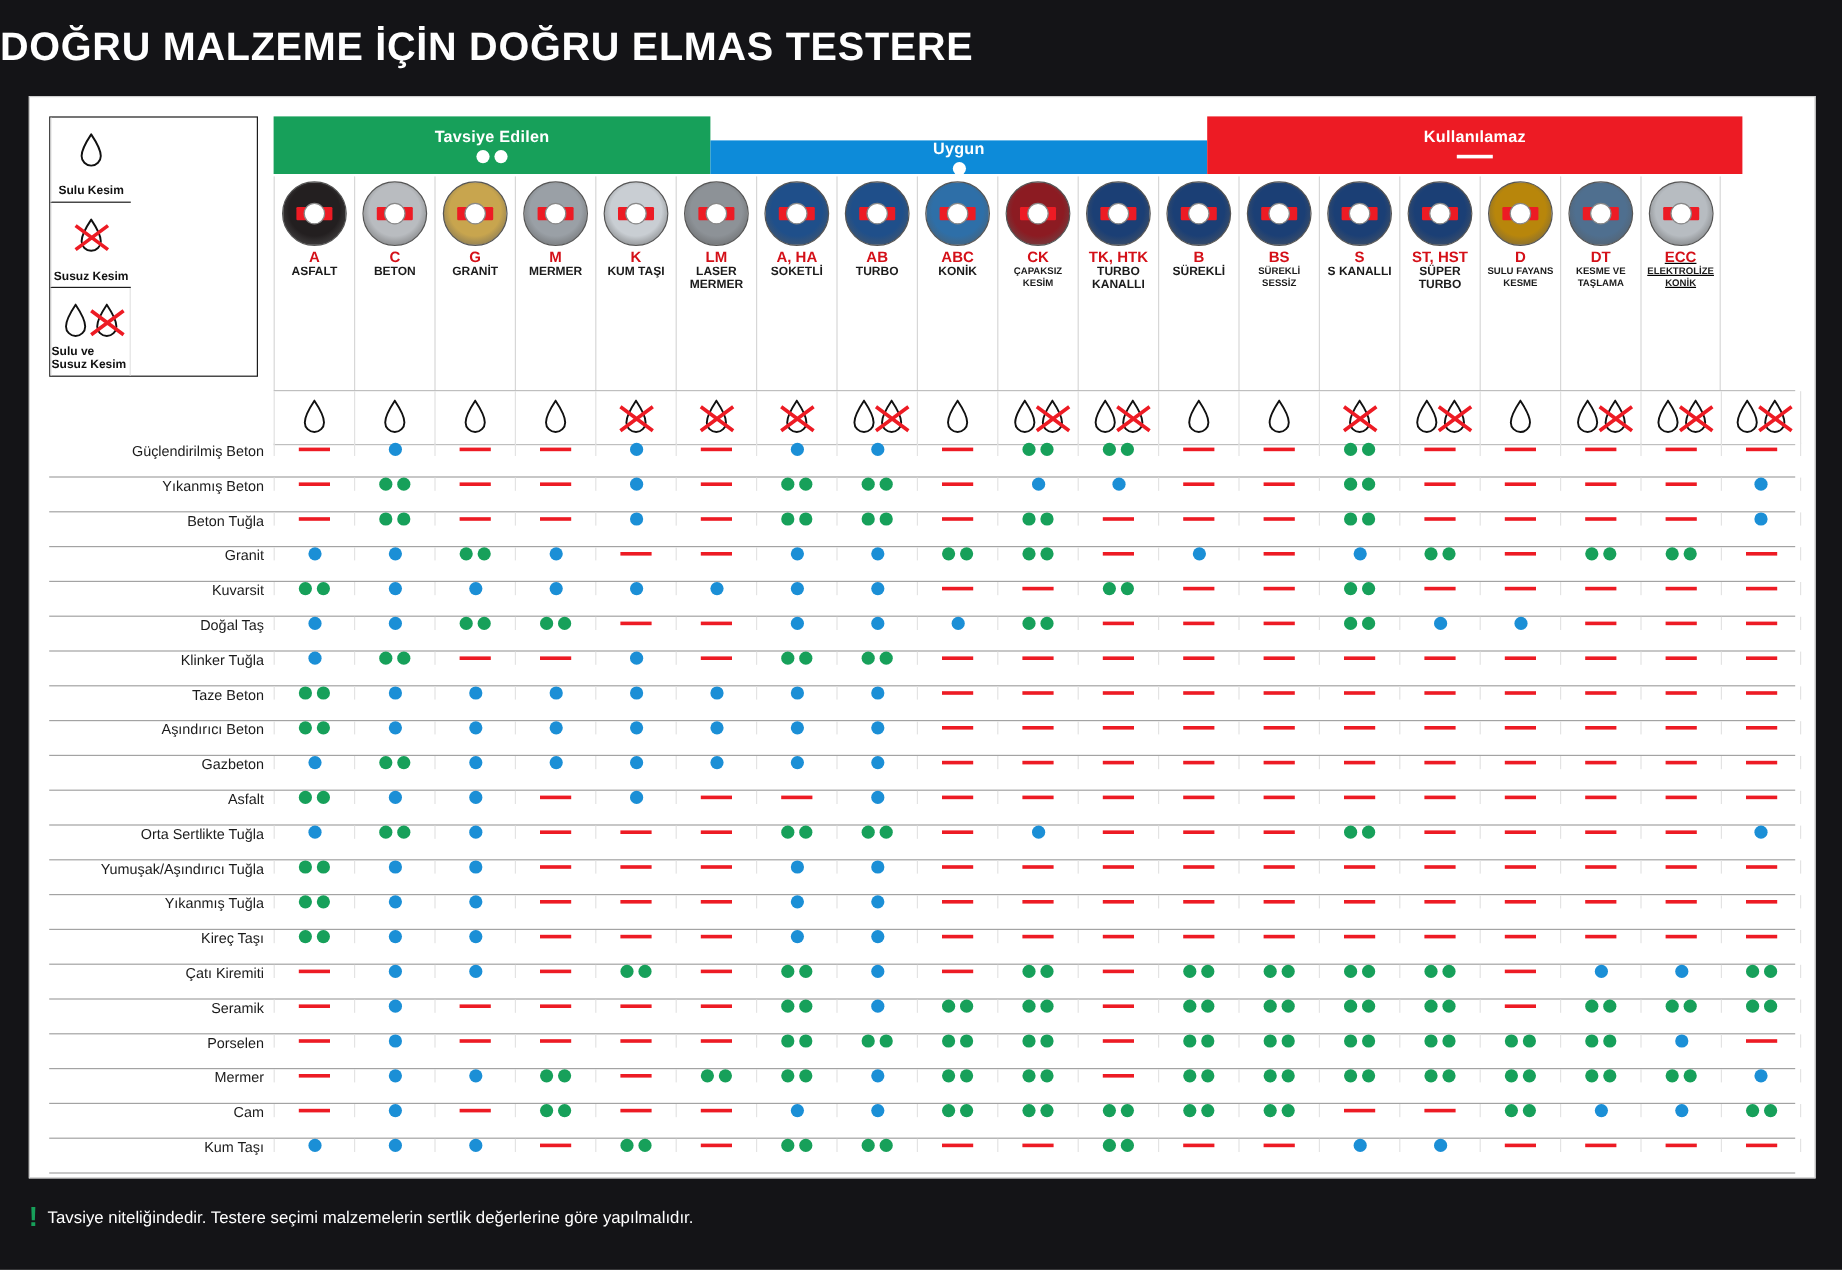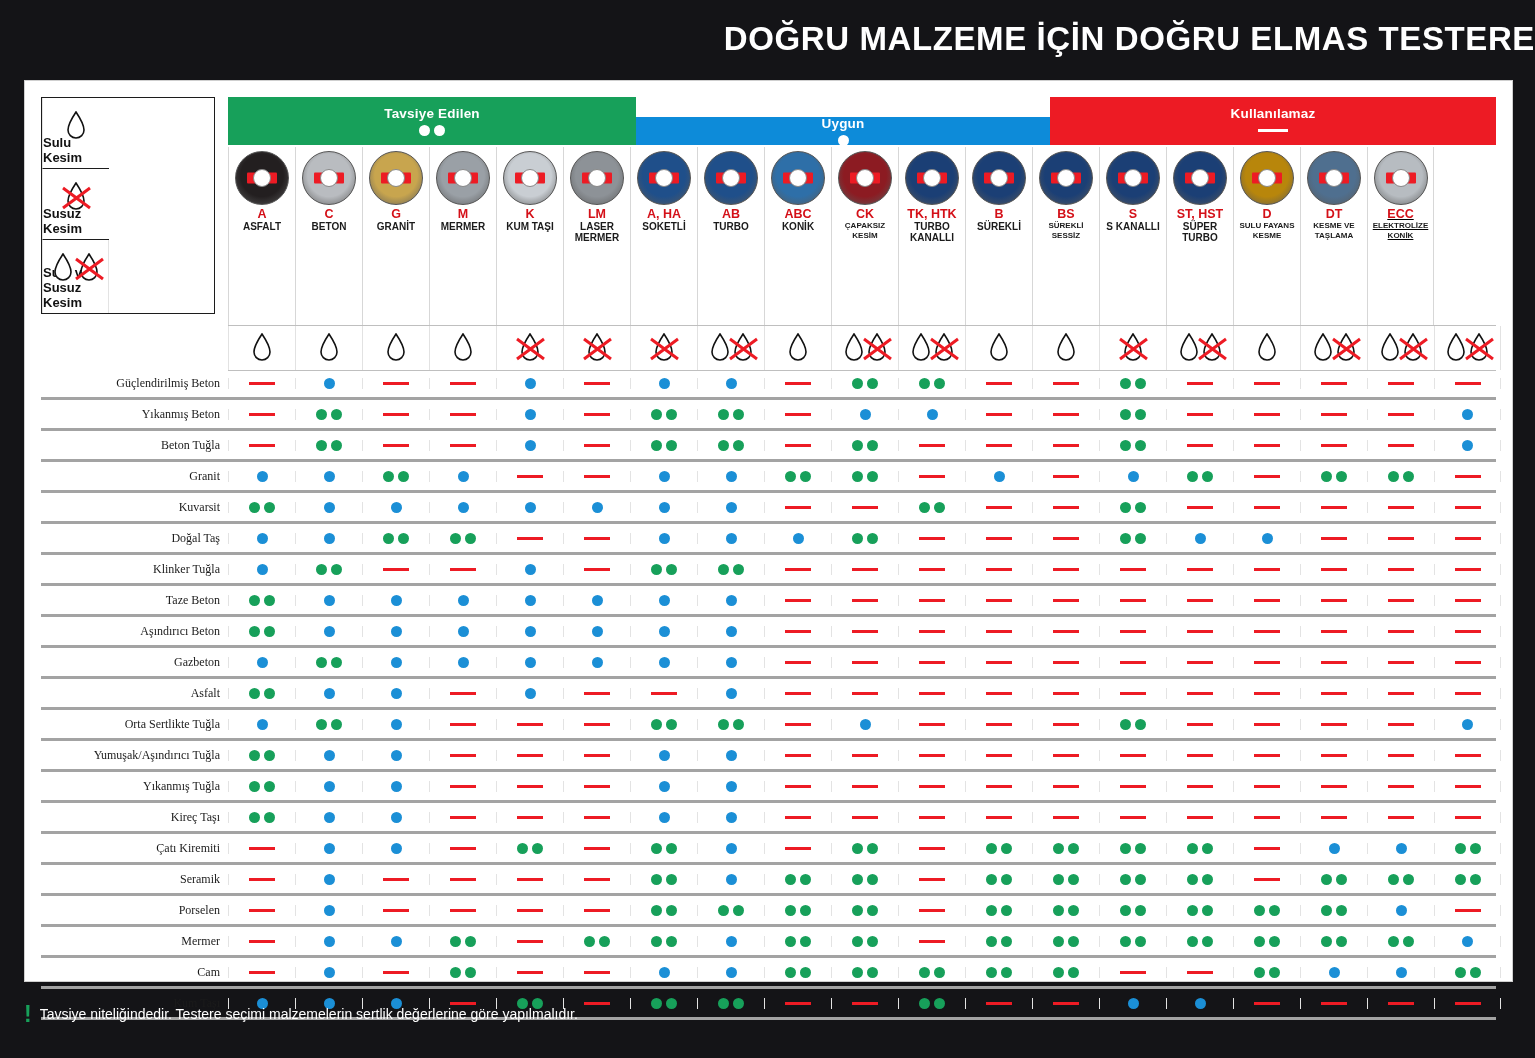--- a/index.html
+++ b/index.html
@@ -3,50 +3,50 @@
 <meta charset="utf-8">
 <style>
   html,body{margin:0;padding:0;}
   body{
     width:1535px;height:1058px;background:#111114;
     font-family:"Liberation Sans", sans-serif;
     -webkit-font-smoothing:antialiased;
   }
   #root{position:relative;width:1535px;height:1058px;overflow:hidden;background:#141417;}
   .title{
-    position:absolute;top:20px;left:0;width:1535px;text-align:right;
+    position:absolute;top:20px;left:0;width:1535px;text-align:left;
     color:#ffffff;font-size:33px;font-weight:bold;letter-spacing:0.6px;
   }
   .board{
     position:absolute;left:24px;top:80px;width:1487px;height:900px;
     background:#ffffff;border:1px solid #cfcfcf;
   }
   
   .legend{
     position:absolute;left:16px;top:16px;width:172px;height:215px;
     border:1px solid #1c1c1c;background:#fff;
   }
   .legend .cell{
     position:relative;height:71px;border-bottom:1px solid #1c1c1c;
     display:flex;flex-direction:column;align-items:center;justify-content:flex-end;
     padding-bottom:3px;box-sizing:border-box;
   }
   .legend .cell:last-child{border-bottom:none;height:73px;}
-  .legend .cell .lbl{font-size:13px;font-weight:bold;color:#111;}
+  .legend .cell .lbl{font-size:10px;font-weight:bold;color:#111;}
   .legend .icons{position:absolute;top:5px;left:0;width:100%;height:46px;display:flex;align-items:center;justify-content:center;gap:6px;}
   
   .drop{position:relative;width:20px;height:30px;display:inline-block;}
   .drop svg{display:block;}
   .cross{position:absolute;left:-5px;top:4px;width:31px;height:24px;pointer-events:none;}
   
   .bands{position:absolute;left:203px;top:16px;width:1268px;height:48px;display:flex;}
   .band{position:relative;display:flex;flex-direction:column;align-items:center;justify-content:center;color:#fff;}
   .band .btxt{font-size:13.5px;font-weight:bold;letter-spacing:.2px;}
   .band .marks{margin-top:4px;height:12px;display:flex;align-items:center;gap:4px;}
-  .band1{background:#17a05a;width:408px;}
+  .band1{background:#17a05a;width:364px;}
   .band2{background:#0d8bd9;width:414px;margin-top:20px;}
   .band3{background:#ed1b24;width:446px;}
   .dotw{width:11px;height:11px;border-radius:50%;background:#fff;display:inline-block;}
   .dashw{width:30px;height:3px;background:#fff;display:inline-block;}
   
   .colhead{position:absolute;left:203px;top:66px;width:1268px;height:178px;display:flex;}
   .col{
     width:67px;flex:0 0 67px;border-left:1px solid #d7d7d7;
     display:flex;flex-direction:column;align-items:center;box-sizing:border-box;padding-top:4px;
   }
@@ -56,21 +56,21 @@
   .blade .tag{position:absolute;left:50%;top:50%;transform:translate(-50%,-50%);width:30px;height:11px;background:#ed1b24;border-radius:1px;}
   .code{font-size:12.5px;font-weight:bold;color:#d41018;line-height:13px;margin-top:1px;text-align:center;}
   .cname{font-size:10px;font-weight:bold;color:#1b1b1b;line-height:11px;text-align:center;padding:0 1px;}
   .cname.small{font-size:8px;line-height:9.5px;}
   
   .droprow{position:absolute;left:203px;top:244px;width:1268px;height:44px;display:flex;border-top:1px solid #bfbfbf;border-bottom:1px solid #bfbfbf;}
   .dcell{width:67px;flex:0 0 67px;border-left:1px solid #e2e2e2;display:flex;align-items:center;justify-content:center;gap:3px;box-sizing:border-box;}
   .dcell:last-child{border-right:1px solid #e2e2e2;}
   
   .rows{position:absolute;left:16px;top:288px;width:1455px;}
-  .row{display:flex;height:28px;align-items:center;border-bottom:3px solid #a3a3a3;font-family:Liberation Serif, serif;}
+  .row{display:flex;height:28px;align-items:flex-start;border-bottom:1px solid #a3a3a3;}
   .row:first-child{border-top:none;}
   .rlabel{
     width:187px;flex:0 0 187px;display:flex;align-items:center;justify-content:flex-end;
     padding-right:8px;font-size:12px;color:#1b1b1b;box-sizing:border-box;
   }
   .cellwrap{width:1268px;flex:0 0 1268px;display:flex;}
   .cell{width:67px;flex:0 0 67px;border-left:1px solid #e3e3e3;display:flex;align-items:center;justify-content:center;gap:4px;box-sizing:border-box;}
   .cell:last-child{border-right:1px solid #e3e3e3;}
   .dot{width:11px;height:11px;border-radius:50%;display:inline-block;}
   .dot.blue{background:#1b8fd6;}

